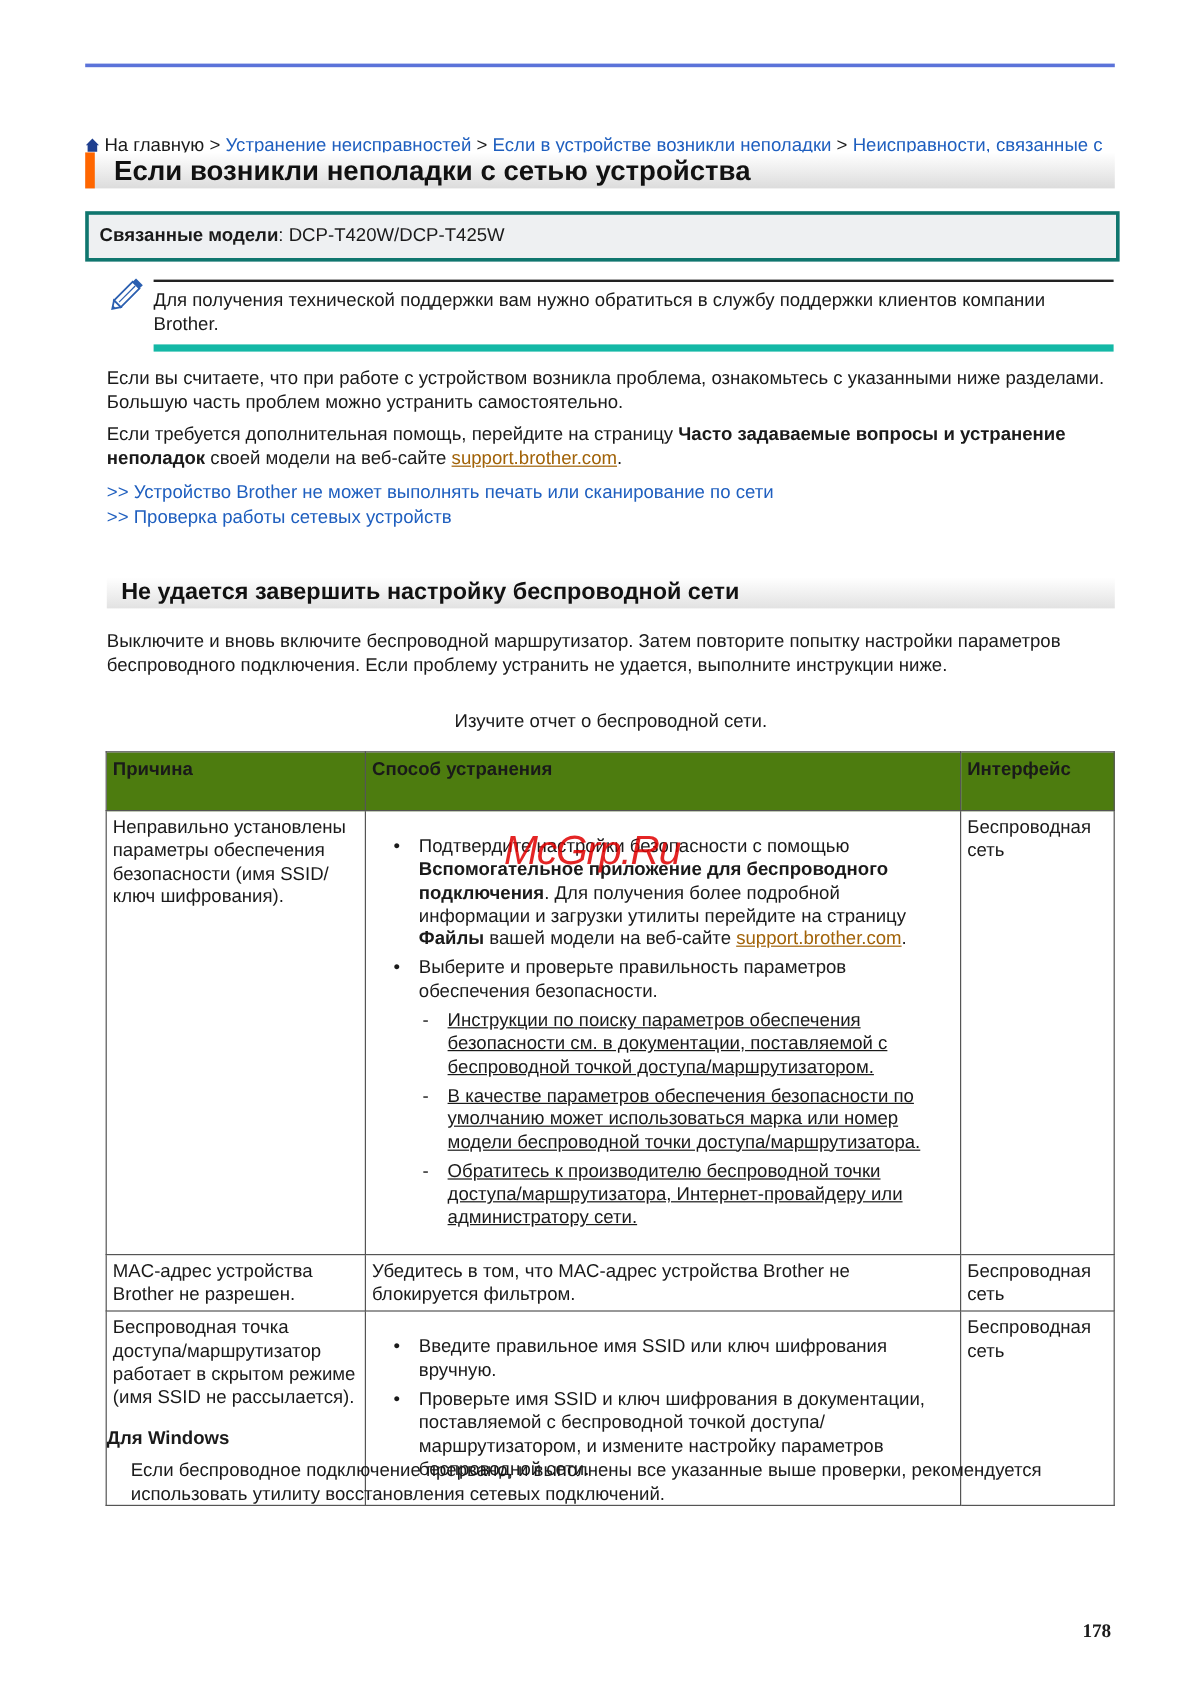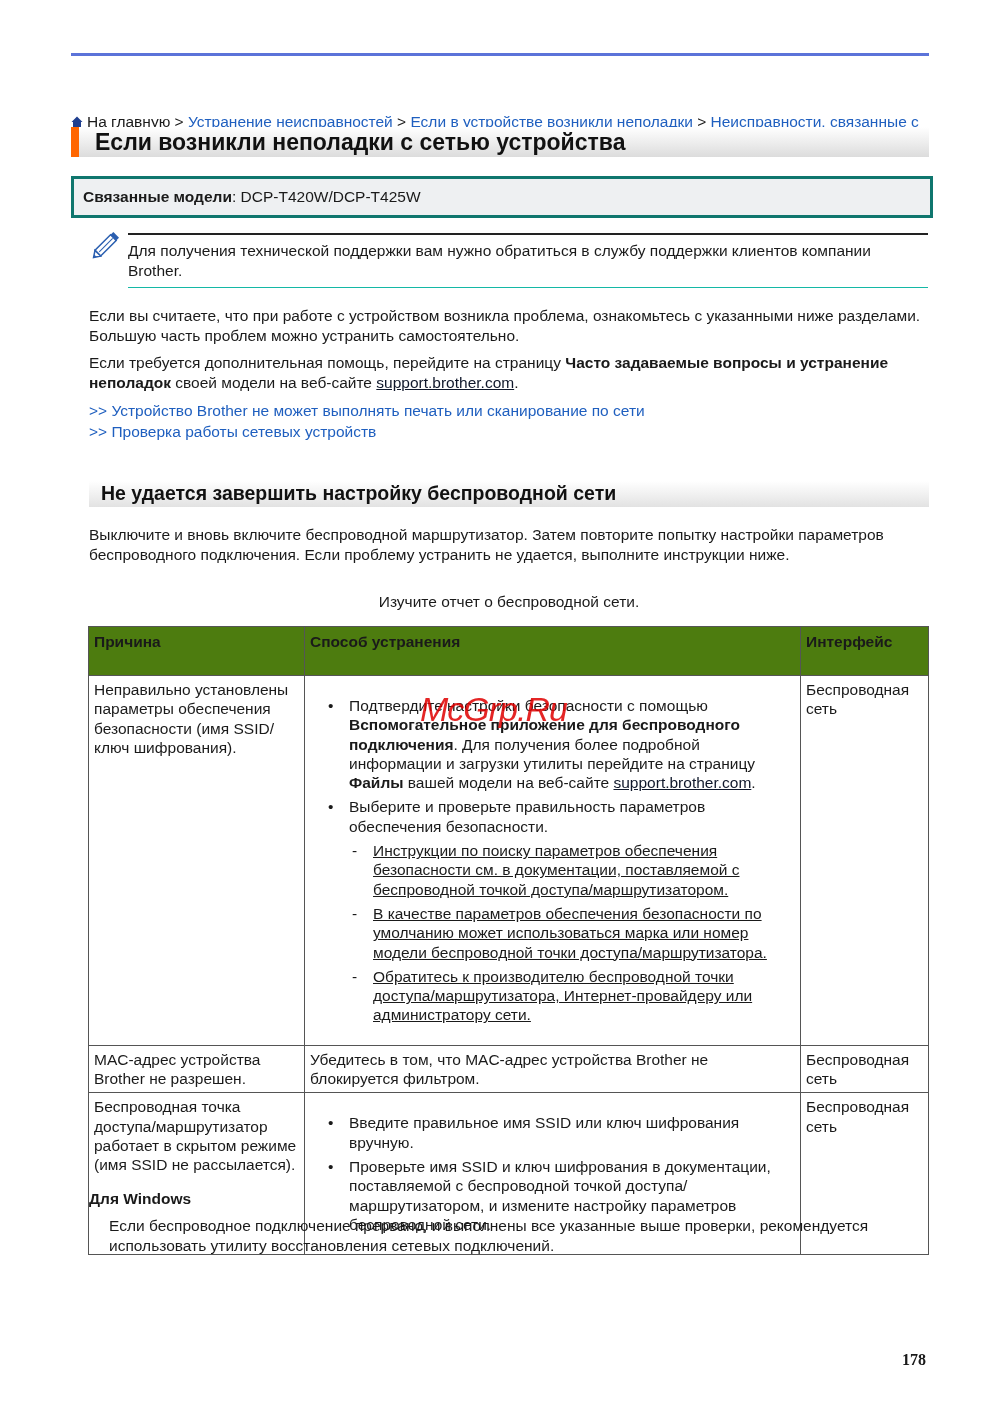--- a/index.html
+++ b/index.html
@@ -1,39 +1,39 @@
 <!DOCTYPE html>
 <html><head>
   <meta charset="utf-8">
   <style>
     html, body { margin: 0; padding: 0; background: #ffffff; }
     body {
       width: 1000px; height: 1414px; position: relative; overflow: hidden;
       font-family: "Liberation Sans", sans-serif; color: #1a1a1a; font-size: 15.5px;
     }
     a, .link { color: #1f5fbf; text-decoration: none; }
-    .ulink { color: #0f172a; text-decoration: underline; }
+    .ulink { color: #a16207; text-decoration: underline; }
     .topbar { position: absolute; left: 71px; top: 53px; width: 858px; height: 3px; background: #5b73d9; }
     .breadcrumb { position: absolute; left: 71px; top: 71px; width: 870px; line-height: 21px; font-size: 15.5px; margin-top: 40px; }
     .home-icon { display: inline-block; width: 12px; height: 12px; position: relative; margin-right: 4px; vertical-align: -1px; }
     .home-icon svg { display: block; }
     .h1 {
       position: absolute; left: 71px; top: 127px; width: 858px; height: 30px;
       background: linear-gradient(to bottom, #ffffff 0%, #ececec 55%, #dcdcdc 100%);
     }
     .h1 .bar { position: absolute; left: 0; top: 0; width: 8px; height: 30px; background: #ff6600; }
     .h1 .txt { position: absolute; left: 24px; top: 2px; font-weight: bold; font-size: 23px; color: #111; }
     .models {
       position: absolute; left: 71px; top: 176px; width: 856px; height: 36px;
       background: #eef0f2; border: 3px solid #0f766e;
     }
     .models .txt { position: absolute; left: 9px; top: 9px; font-size: 15.5px; }
     .note {
       position: absolute; left: 128px; top: 233px; width: 800px; height: 52px;
-      border-top: 2px solid #222; border-bottom: 1px solid #14b8a6;
+      border-top: 2px solid #222; border-bottom: 6px solid #14b8a6;
     }
     .note .txt { position: absolute; left: 0; top: 6px; line-height: 20px; width: 790px; }
     .pencil { position: absolute; left: 90px; top: 227px; width: 34px; height: 34px; }
     .para { position: absolute; left: 89px; width: 840px; line-height: 20px; }
     .links { position: absolute; left: 89px; top: 401px; line-height: 20.5px; }
     .links div { color: #1f5fbf; }
     .h2 {
       position: absolute; left: 89px; top: 481px; width: 840px; height: 26px;
       background: linear-gradient(to bottom, #ffffff 0%, #eeeeee 60%, #e2e2e2 100%);
     }

